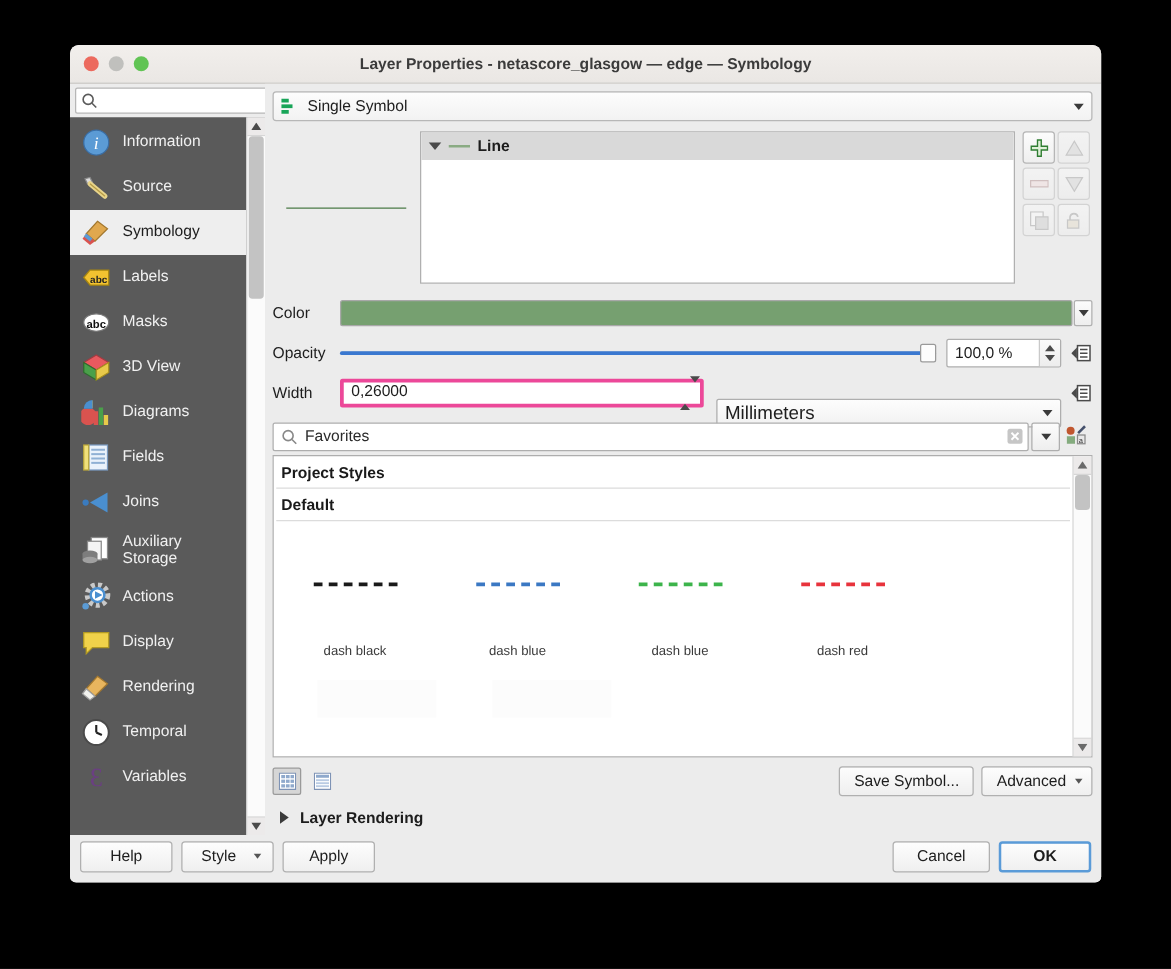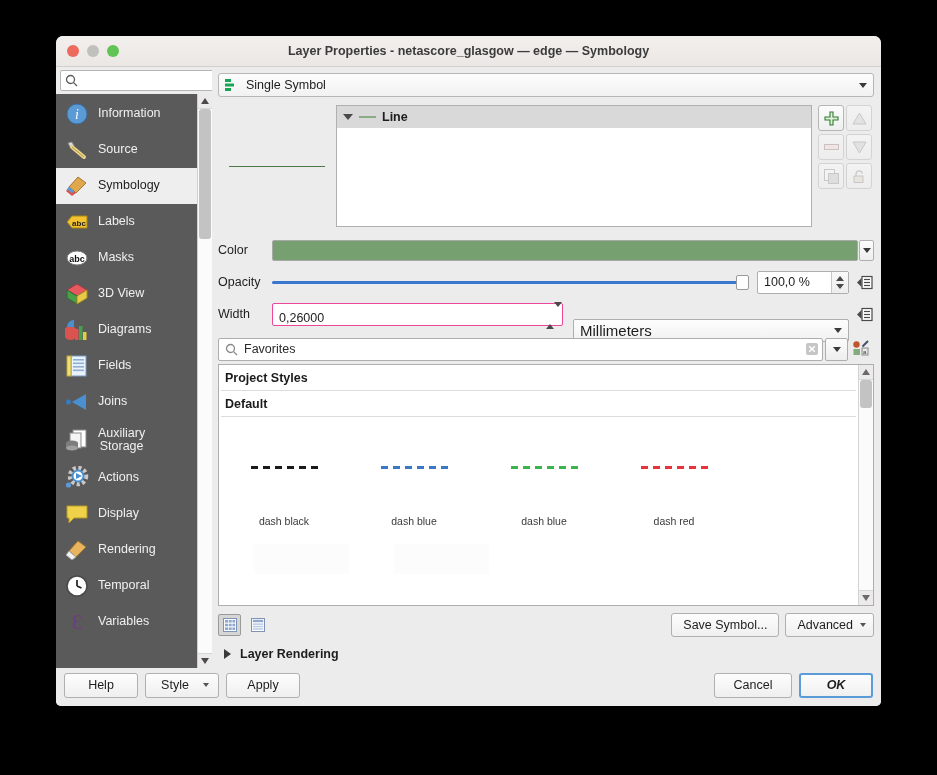--- a/index.html
+++ b/index.html
@@ -182,22 +182,22 @@
   .spin .sarrows {
     width: 17px; flex: 0 0 17px; height: 100%;
     border-left: 1px solid #c9c9c9;
     background: linear-gradient(#fafafa, #ededed);
     display: flex; flex-direction: column; align-items: center; justify-content: center; gap: 3px;
   }
   .up-t { width:0;height:0;border-left:4px solid transparent;border-right:4px solid transparent;border-bottom:5px solid #4a4a4a; }
   .dn-t { width:0;height:0;border-left:4px solid transparent;border-right:4px solid transparent;border-top:5px solid #4a4a4a; }
   .width-input {
     flex: 1; height: 23px; background: #fff;
-    border: 1px solid #ec4899; border-radius: 2px;
-    display: flex; align-items: flex-end; gap: 48px;
+    border: 3px solid #ec4899; border-radius: 2px;
+    display: flex; align-items: flex-start; gap: 48px;
   }
   .width-input .wval { flex: 1; font-size: 12.5px; color: #1d1d1d; padding-left: 6px; }
   .unit-combo {
     width: 276px; flex: 0 0 276px; height: 23px; margin-left: 10px;
     background: linear-gradient(#fdfdfd, #f1f1f1);
     border: 1px solid #aeaeae; border-radius: 2px;
     display: flex; align-items: center; padding: 0 6px;
     font-size: 15px; color: #1d1d1d; margin-top: 32px;
   }
   .unit-combo .uval { flex: 1; }
@@ -277,21 +277,21 @@
   
   .footer {
     height: 38px; flex: 0 0 38px;
     display: flex; align-items: center; gap: 7px;
     padding: 0 8px 4px 8px;
     background: #ececec;
   }
   .footer .btn { height: 25px; min-width: 74px; }
   .footer .btn.ok {
     border: 2px solid #5a9bd8; background: linear-gradient(#fdfdfd, #f0f0f0);
-    font-weight: bold; min-width: 74px; font-style: italic;
+    font-weight: bold; min-width: 74px;
   }
   .footer .btn.cancel { min-width: 78px; }
   .footer .btn.style { padding: 0 6px 0 12px; gap: 14px; }
   .caret-sm { width:0;height:0;border-left:3.5px solid transparent;border-right:3.5px solid transparent;border-top:4.5px solid #555; }
 </style>
 </head>
 <body>
 
 <div class="window">
 
@@ -388,21 +388,21 @@
                 </svg></span>
               <span class="side-label">Fields</span>
             </div>
             <div class="side-item">
               <span class="ico"><svg width="24" height="24" viewBox="0 0 24 24">
                   <circle cx="3.5" cy="12" r="2.5" fill="#3a7bbf"></circle>
                   <polygon points="21,4 21,20 7,12" fill="#4a8fd0"></polygon>
                 </svg></span>
               <span class="side-label">Joins</span>
             </div>
-            <div class="side-item" style="height: 40px; text-align: center;">
+            <div class="side-item" style="height: 40px;">
               <span class="ico"><svg width="24" height="24" viewBox="0 0 24 24">
                   <rect x="8" y="2" width="13" height="17" fill="#fff" stroke="#8a8a8a"></rect>
                   <rect x="5" y="5" width="11" height="15" fill="#f4f4f4" stroke="#8a8a8a"></rect>
                   <ellipse cx="7" cy="15" rx="6" ry="2.6" fill="#7d7d7d"></ellipse>
                   <rect x="1" y="15" width="12" height="5" fill="#7d7d7d"></rect>
                   <ellipse cx="7" cy="20" rx="6" ry="2.6" fill="#a0a0a0"></ellipse>
                 </svg></span>
               <span class="side-label">Auxiliary<br>Storage</span>
             </div>
             <div class="side-item">

